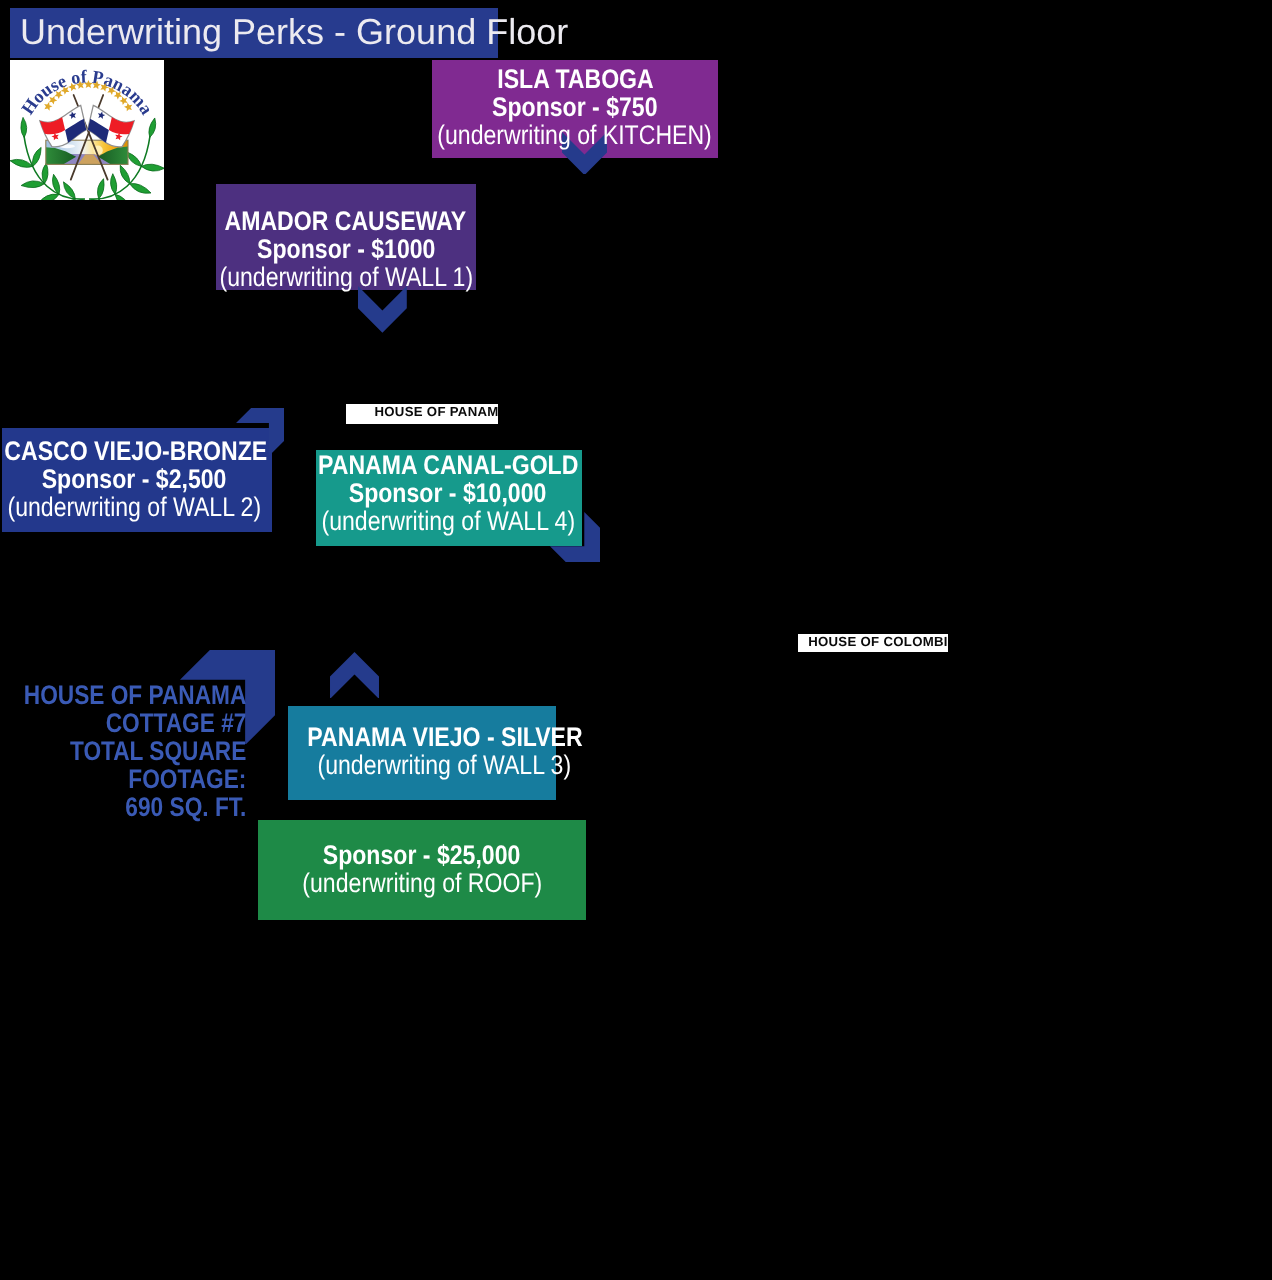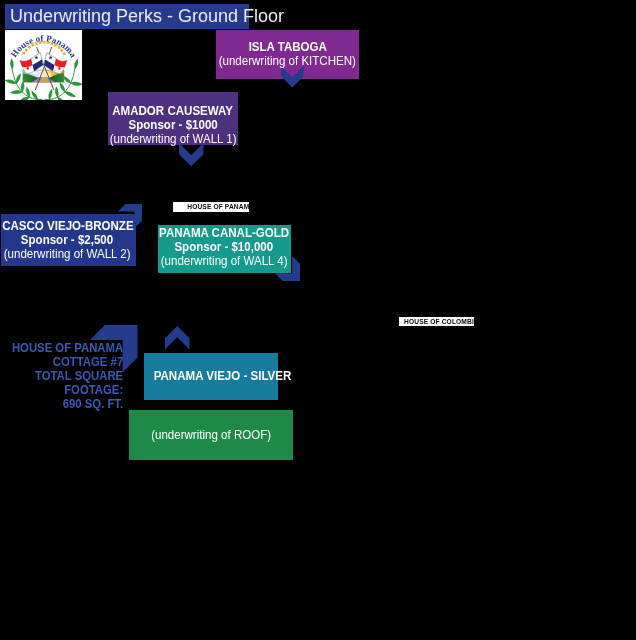--- a/index.html
+++ b/index.html
@@ -128,41 +128,44 @@
           </g>
           <path d="M14.60,2.35 L15.06,3.46 L16.26,3.56 L15.35,4.34 L15.63,5.52 L14.60,4.89 L13.57,5.52 L13.85,4.34 L12.94,3.56 L14.14,3.46 Z" fill="#1E2A78"></path>
           <path d="M5.10,9.75 L5.56,10.86 L6.76,10.96 L5.85,11.74 L6.13,12.92 L5.10,12.29 L4.07,12.92 L4.35,11.74 L3.44,10.96 L4.64,10.86 Z" fill="#EE1C25"></path>
         </g>
 </g>
     </svg>
 </div>
 
 <div class="card" id="card-isla" style="left: 216px; top: 30px; width: 142.5px; height: 48.5px;">
   <div class="ln l1"><i>ISLA TABOGA</i></div>
+  <div class="ln l2"><i>Sponsor - $750</i></div>
   <div class="ln l3"><i>(underwriting of KITCHEN)</i></div>
 </div>
 <div class="card" id="card-amador" style="left: 108px; top: 92px; width: 129.5px; height: 65px;">
   <div class="ln l1"><i>AMADOR CAUSEWAY</i></div>
   <div class="ln l2"><i>Sponsor - $1000</i></div>
   <div class="ln l3"><i>(underwriting of WALL 1)</i></div>
 </div>
 <div class="card" id="card-casco" style="left: 1px; top: 214px; width: 133px; height: 51.5px;">
   <div class="ln l1"><i>CASCO VIEJO-BRONZE</i></div>
   <div class="ln l2"><i>Sponsor - $2,500</i></div>
   <div class="ln l3"><i>(underwriting of WALL 2)</i></div>
 </div>
 <div class="card" id="card-canal" style="left: 158px; top: 225px; width: 132.5px; height: 43px;">
   <div class="ln l1"><i>PANAMA CANAL-GOLD</i></div>
   <div class="ln l2"><i>Sponsor - $10,000</i></div>
   <div class="ln l3"><i>(underwriting of WALL 4)</i></div>
 </div>
 <div class="card" id="card-viejo" style="left: 144px; top: 353px; width: 157px; height: 46.5px;">
   <div class="ln l1"><i>PANAMA VIEJO - SILVER</i></div>
+  <div class="ln l3"><i>(underwriting of WALL 3)</i></div>
 </div>
 <div class="card" id="card-cerro" style="left: 129px; top: 410px; width: 163.5px; height: 49.5px;">
+  <div class="ln l2"><i>Sponsor - $25,000</i></div>
   <div class="ln l3"><i>(underwriting of ROOF)</i></div>
 </div>
 
 <div class="chev" id="chev-isla" style="left: 281.3px; top: 65.7px; width: 22.5px; height: 21.5625px;">
     <svg width="22.5" height="21.5625" viewBox="0 0 22.5 21.5625">
       <path d="M11.25,21.56 L0.00,10.31 L0.00,0.00 L11.25,11.25 L22.50,0.00 L22.50,10.31 Z" fill="#253b8c"></path>
     </svg>
   </div>
 <div class="chev" id="chev-amador" style="left: 179.4px; top: 143.4px; width: 24.4px; height: 23.3833px;">
     <svg width="24.4" height="23.383333333333333" viewBox="0 0 24.4 23.383333333333333">

